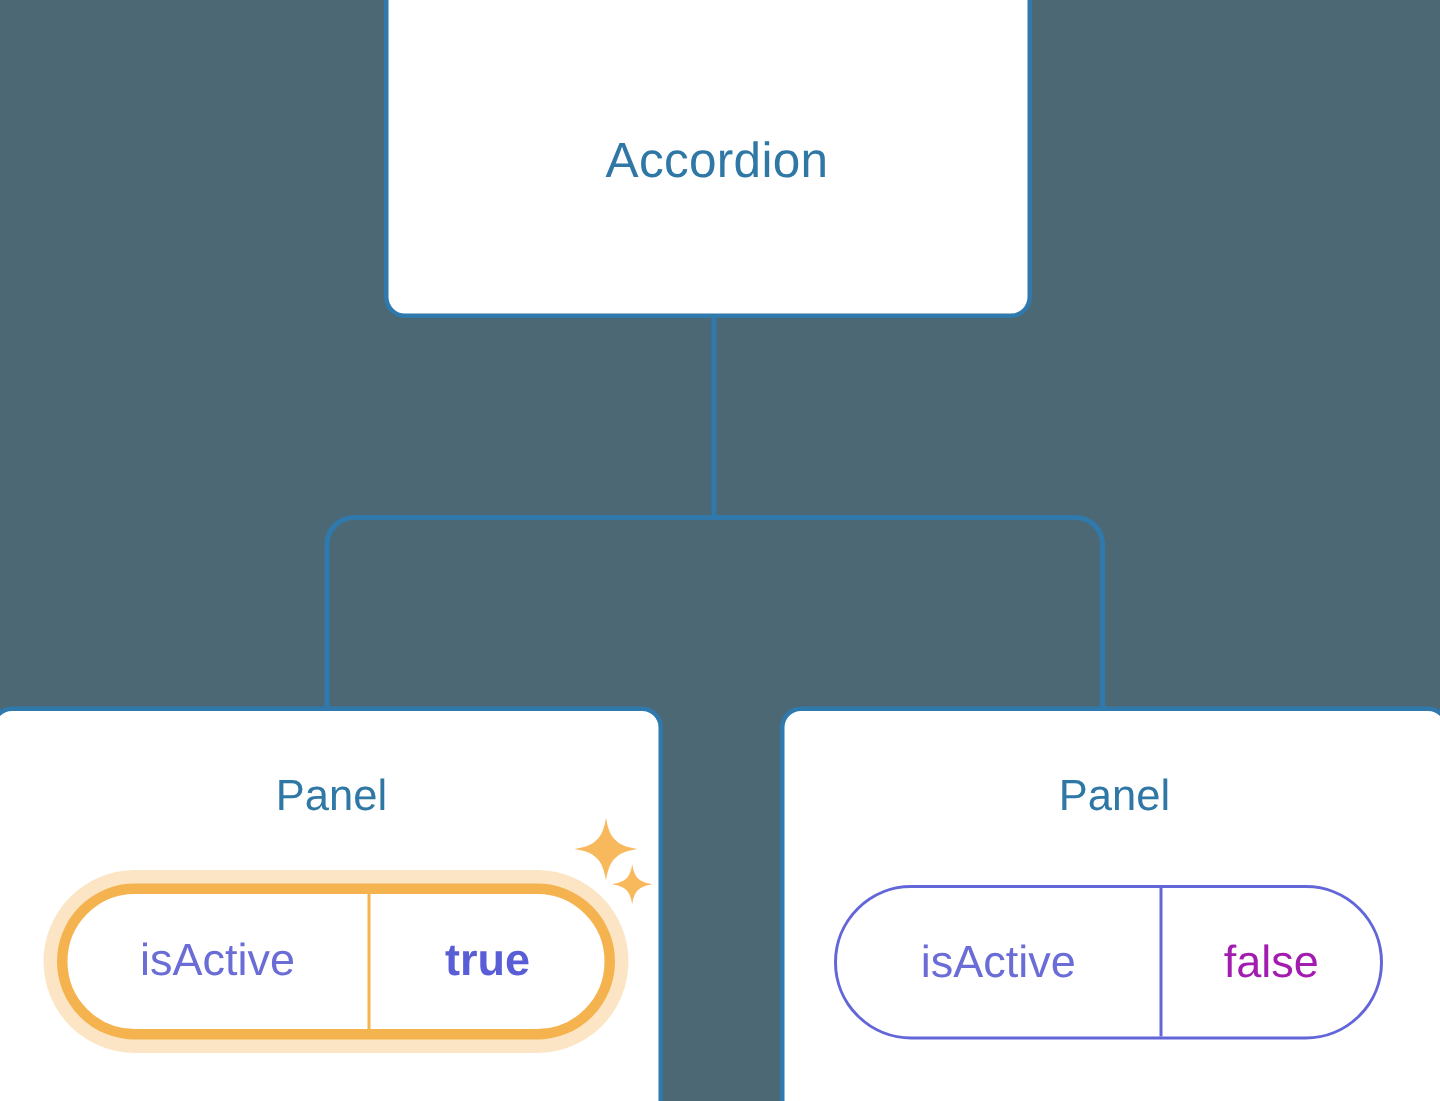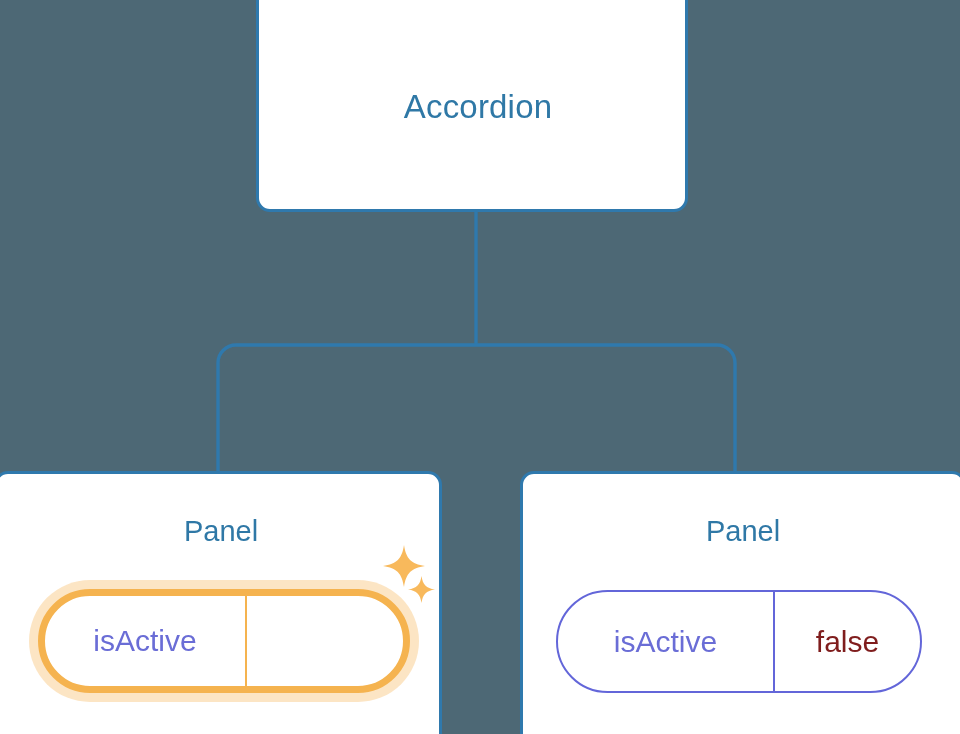--- a/index.html
+++ b/index.html
@@ -110,21 +110,21 @@
     border: 2.5px solid #6366d9;
   }
   .pill.plain .pill-key {
     flex: 0 0 215px;
     color: #6a6dd6;
     font-size: 30px;
     border-right: 2.5px solid #6366d9;
   }
   .pill.plain .pill-val {
     flex: 1 1 auto;
-    color: #7f1d1d;
+    color: #a21caf;
     font-size: 30px;
   }
 
   
   .pill.highlight {
     border: 7px solid #f5b34f;
     box-shadow: 0 0 0 9px rgba(247, 186, 100, 0.38);
   }
   .pill.highlight .pill-key {
     flex: 0 0 200px;
@@ -176,20 +176,21 @@
   <div class="node" id="root-node">
     <span class="root-title">Accordion</span>
   </div>
 
   <div class="node panel-node" id="panel-node-0">
     <span class="panel-title">Panel</span>
   </div>
 
   <div class="pill highlight" id="pill-0">
     <span class="pill-key">isActive</span>
+    <span class="pill-val">true</span>
   </div>
 
   <svg class="sparkle" id="sparkle-big" viewBox="0 0 100 100">
     <path d="M50 0 C55 33 67 45 100 50 C67 55 55 67 50 100 C45 67 33 55 0 50 C33 45 45 33 50 0 Z" fill="#F8B95C"></path>
   </svg>
   <svg class="sparkle" id="sparkle-small" viewBox="0 0 100 100">
     <path d="M50 0 C55 33 67 45 100 50 C67 55 55 67 50 100 C45 67 33 55 0 50 C33 45 45 33 50 0 Z" fill="#F8B95C"></path>
   </svg>
 
   <div class="node panel-node" id="panel-node-1">

